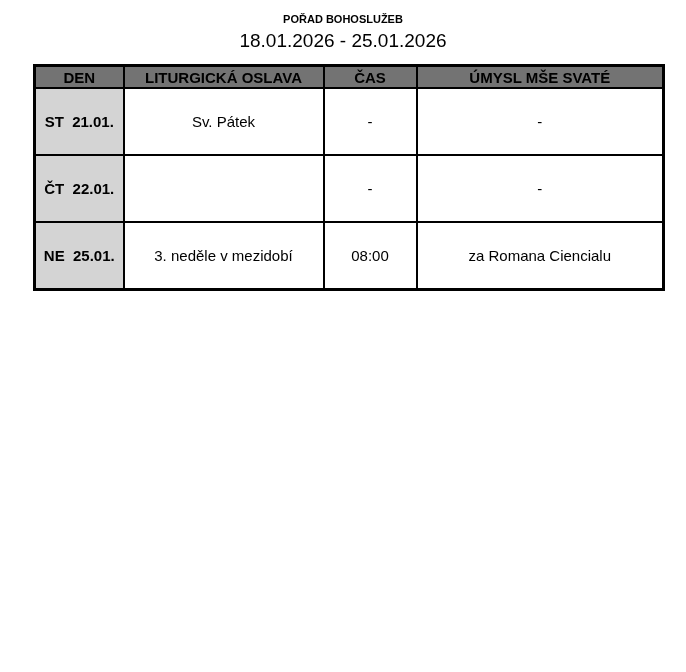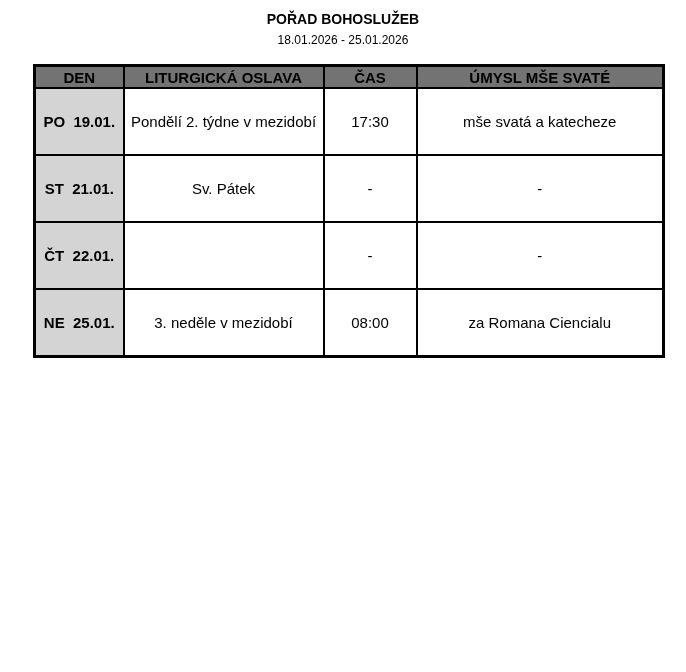--- a/index.html
+++ b/index.html
@@ -15,25 +15,25 @@
     height: 672px;
     background: #ffffff;
     overflow: hidden;
   }
   .titles {
     padding-top: 9px;
     text-align: center;
     line-height: 21px;
   }
   .title-main {
-    font-size: 14px;
+    font-size: 11px;
     font-weight: bold;
   }
   .title-date {
-    font-size: 12px;
+    font-size: 19px;
     font-weight: normal;
   }
   table.schedule {
     margin: 13px 0 0 33px;
     border-collapse: collapse;
     table-layout: fixed;
     width: 629px;
     border: 3px solid #000000;
   }
   table.schedule th {
@@ -86,26 +86,20 @@
     <thead>
       <tr>
         <th>DEN</th>
         <th>LITURGICKÁ OSLAVA</th>
         <th>ČAS</th>
         <th>ÚMYSL MŠE SVATÉ</th>
       </tr>
     </thead>
     <tbody>
       <tr>
-        <td class="cell-den">PO  19.01.</td>
-        <td class="cell-oslava">Pondělí 2. týdne v mezidobí</td>
-        <td class="cell-cas">17:30</td>
-        <td class="cell-umysl">mše svatá a katecheze</td>
-      </tr>
-      <tr>
         <td class="cell-den">ST  21.01.</td>
         <td class="cell-oslava">Sv. Pátek</td>
         <td class="cell-cas">-</td>
         <td class="cell-umysl">-</td>
       </tr>
       <tr>
         <td class="cell-den">ČT  22.01.</td>
         <td class="cell-oslava"></td>
         <td class="cell-cas">-</td>
         <td class="cell-umysl">-</td>

